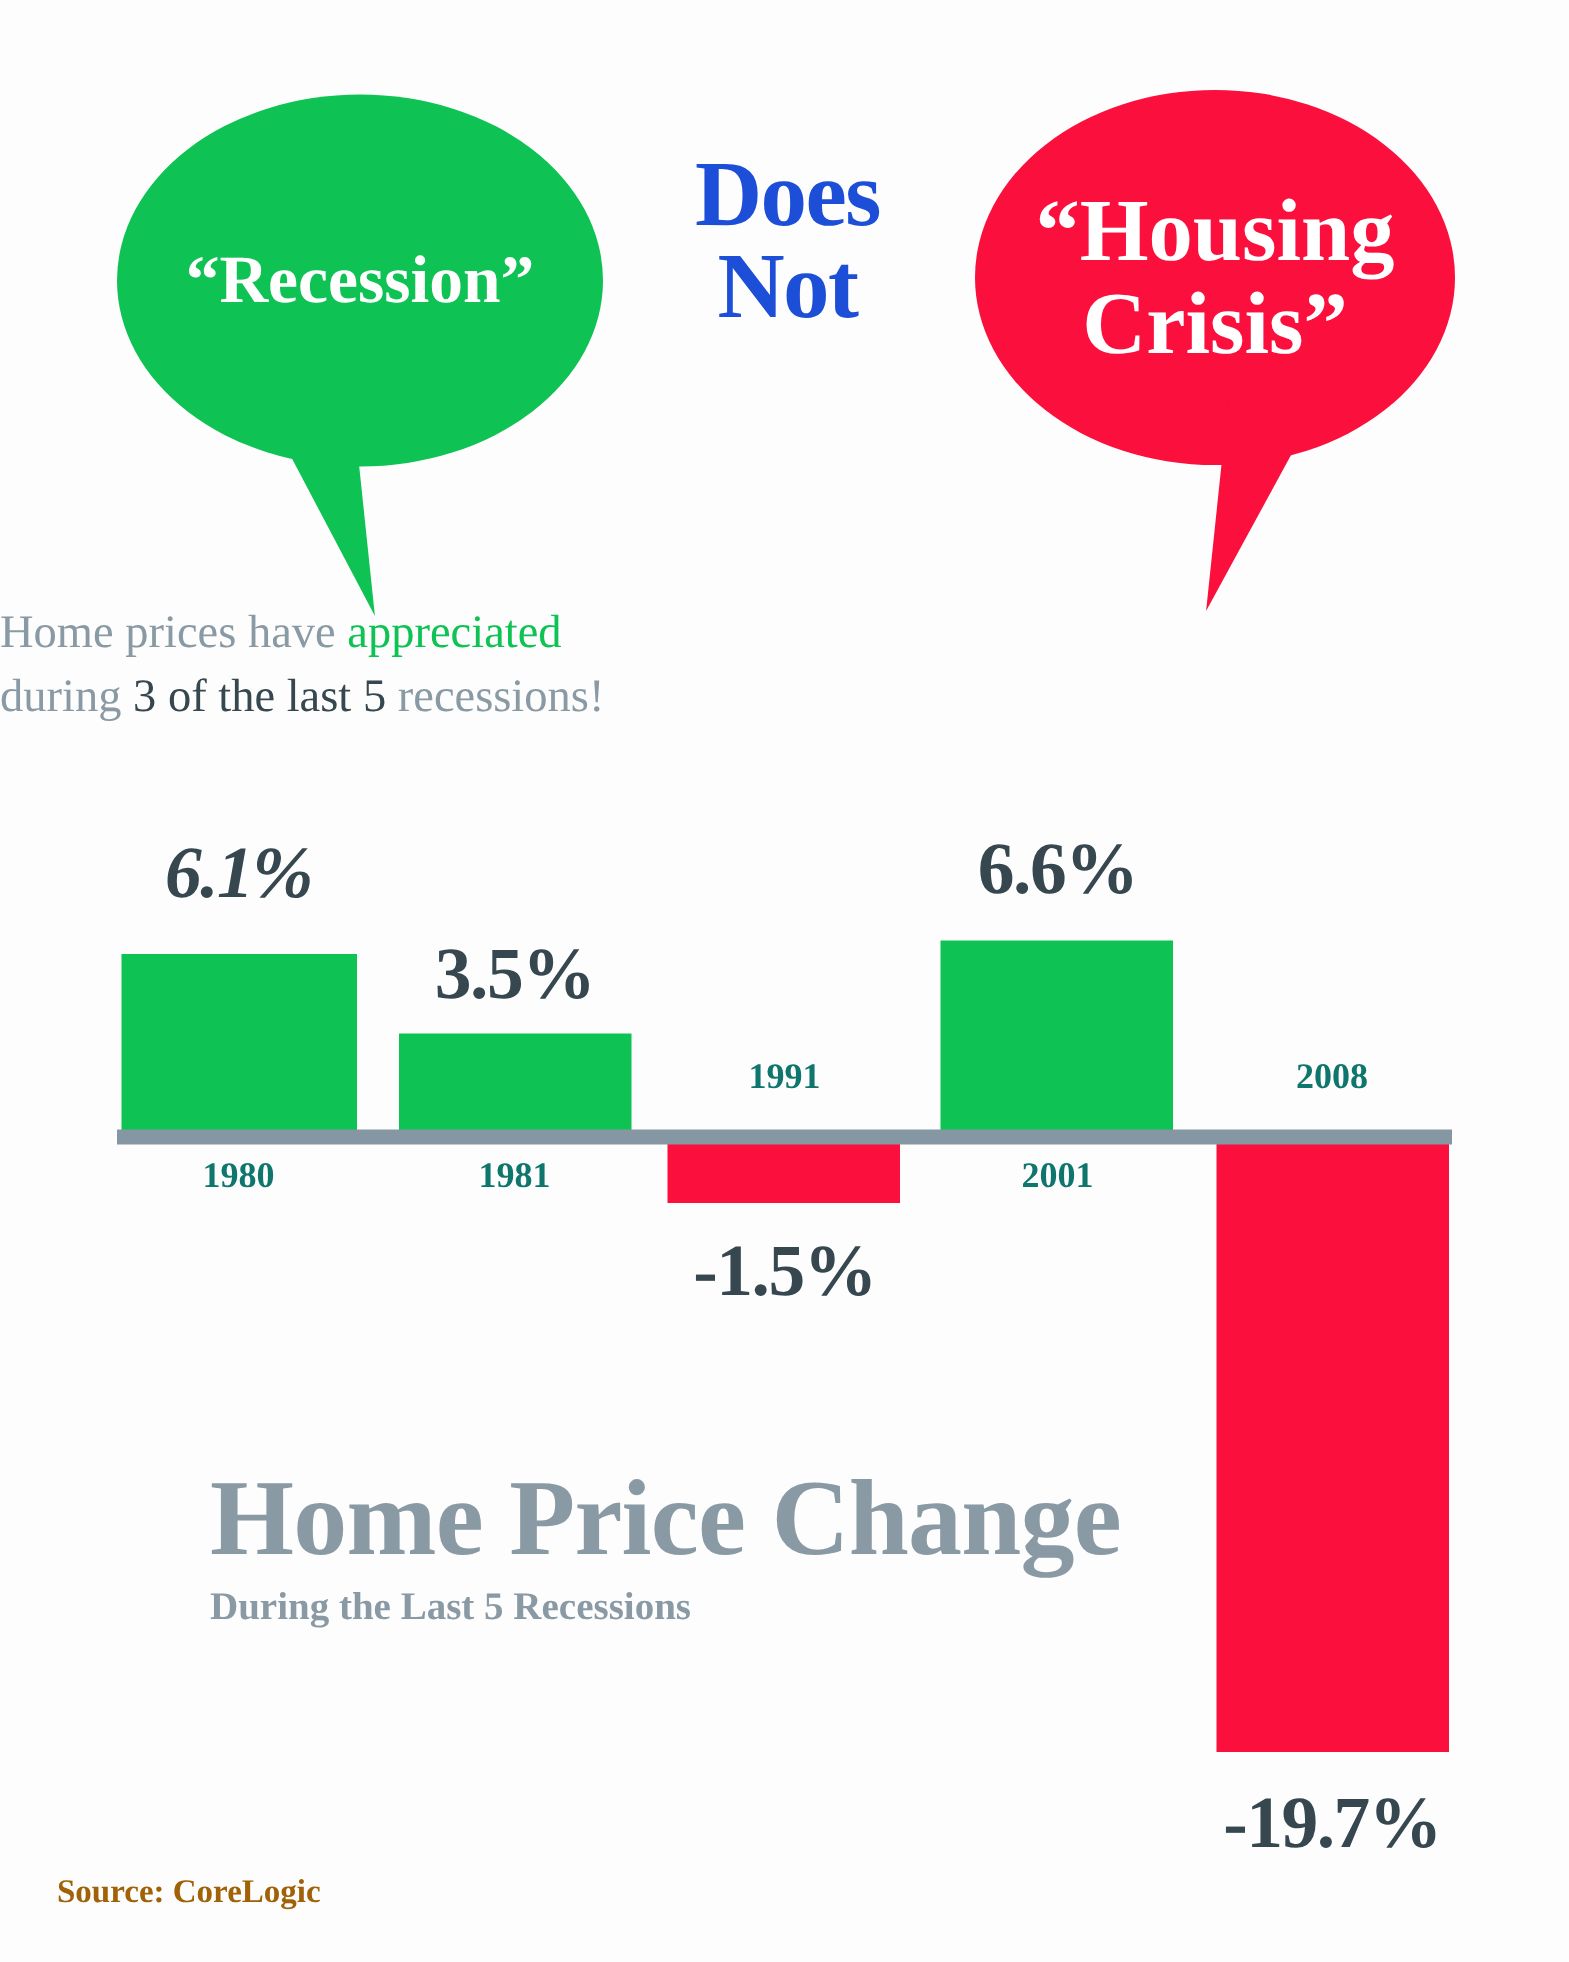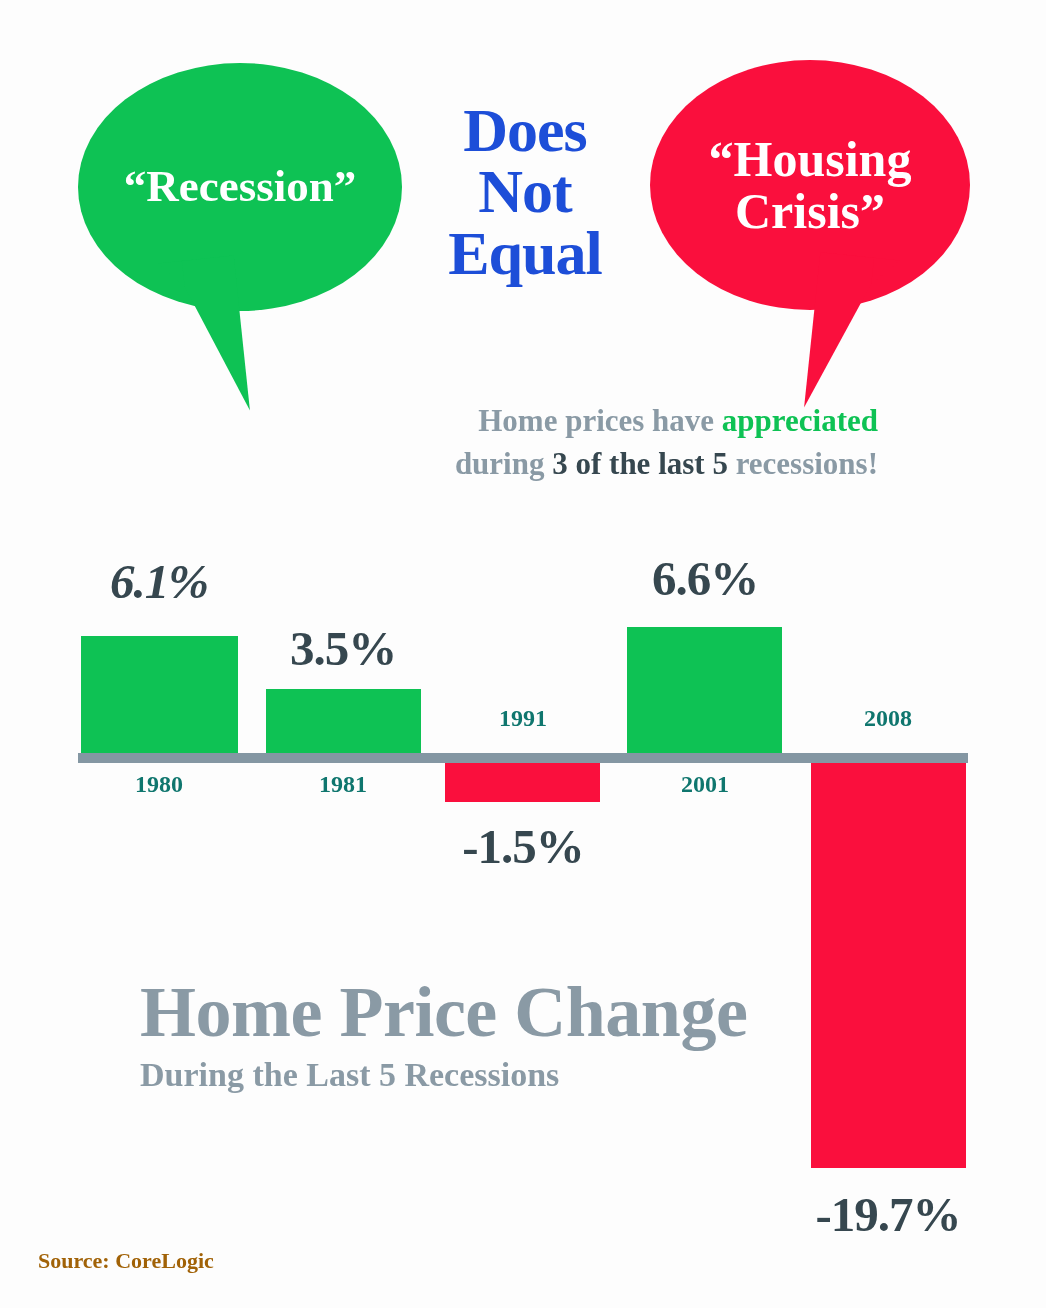--- a/index.html
+++ b/index.html
@@ -68,21 +68,21 @@
     border-top: 26px solid #0ec254;
     border-bottom: 130px solid transparent;
     transform: rotate(-6deg);
   }
 
   #bubble-crisis {
     left: 650px;
     top: 60px;
     width: 320px;
     height: 250px;
-    font-size: 50px;
+    font-size: 59px;
   }
   #bubble-crisis .bubble-body { background: #fa0f3d; }
   #bubble-crisis .bubble-tail {
     right: 78px;
     top: 196px;
     border-right: 26px solid transparent;
     border-left: 54px solid #fa0f3d;
     border-top: 26px solid #fa0f3d;
     border-bottom: 130px solid transparent;
     transform: rotate(6deg);
@@ -102,23 +102,23 @@
     line-height: 0.99;
     letter-spacing: -1px;
   }
 
   
   #subtitle {
     position: absolute;
     left: 0;
     top: 400px;
     width: 878px;
-    text-align: right;
-    font-family: "Liberation Serif", "DejaVu Serif", serif;
-    font-weight: bold;
+    text-align: left;
+    font-family: "Liberation Serif", "DejaVu Serif", serif;
+    font-weight: normal;
     font-size: 31px;
     line-height: 1.38;
     color: #8a9aa5;
     letter-spacing: 0px;
   }
   .txt-green { color: #0ec254; }
   .txt-dark  { color: #36474f; }
 
   
   #chart {
@@ -169,21 +169,21 @@
     color: #8a9aa5;
     font-family: "Liberation Serif", "DejaVu Serif", serif;
     font-weight: bold;
   }
   #chart-title-main {
     font-size: 72px;
     line-height: 1.05;
     letter-spacing: -0.5px;
   }
   #chart-title-sub {
-    font-size: 34px;
+    font-size: 26px;
     line-height: 1.2;
     margin-top: 4px;
     letter-spacing: 0px;
   }
 
   
   #source {
     position: absolute;
     left: 38px;
     top: 1248px;
@@ -200,21 +200,20 @@
 
   <div class="bubble" id="bubble-recession">
     <span class="bubble-body"></span>
     <span class="bubble-tail"></span>
     <span class="bubble-label">“Recession”</span>
   </div>
 
   <div id="does-not-equal">
     <div>Does</div>
     <div>Not</div>
-    <div>Equal</div>
   </div>
 
   <div class="bubble" id="bubble-crisis">
     <span class="bubble-body"></span>
     <span class="bubble-tail"></span>
     <span class="bubble-label">
       <span>“Housing</span><br>
       <span>Crisis”</span>
     </span>
   </div>

